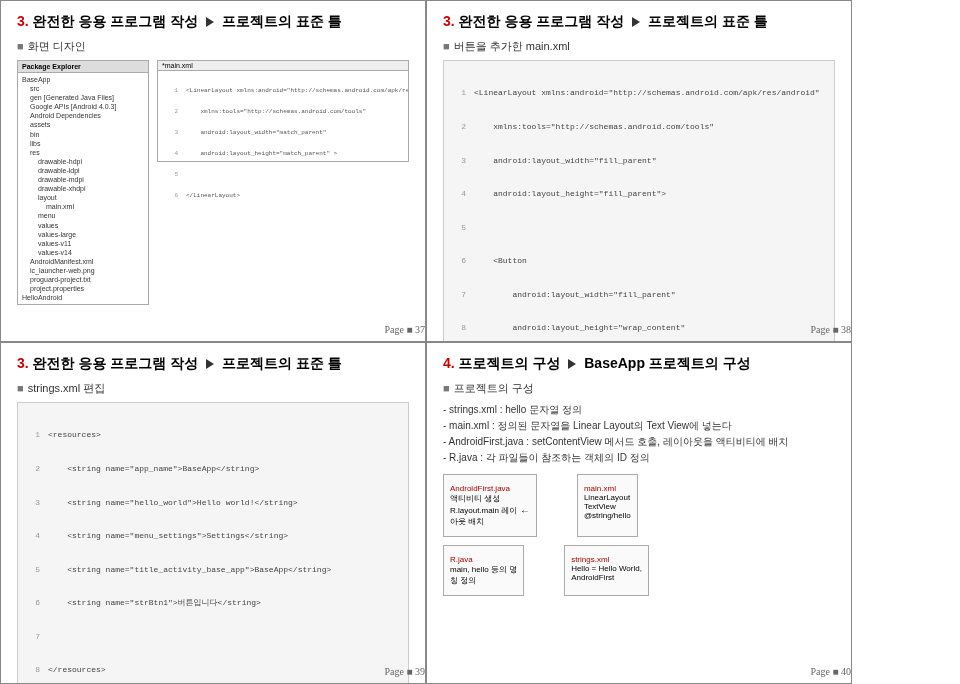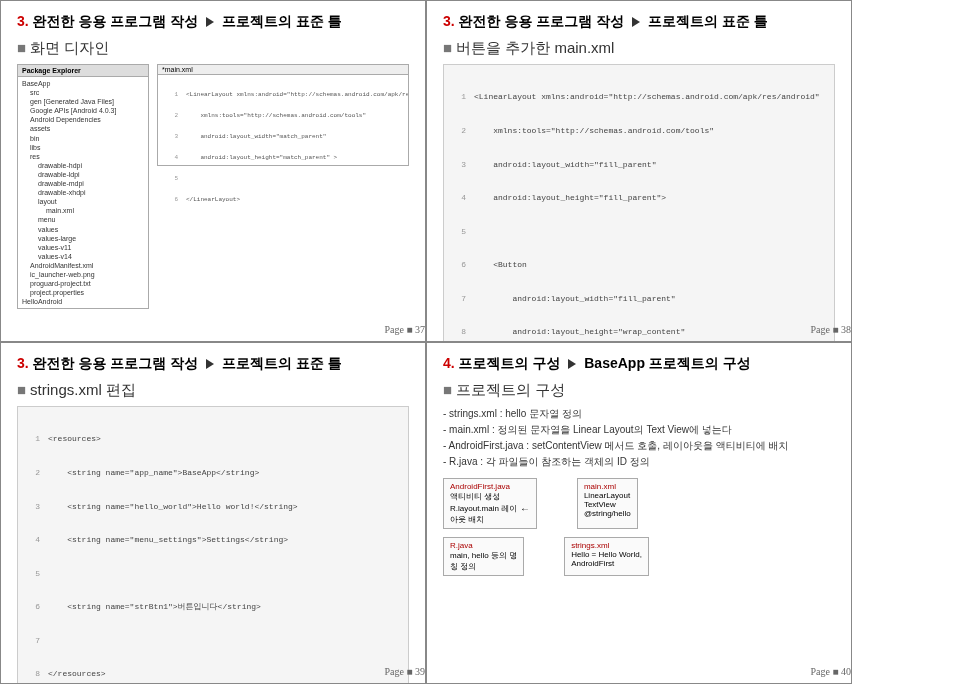--- a/index.html
+++ b/index.html
@@ -38,21 +38,21 @@
     display: inline-block;
     width: 0;
     height: 0;
     border-left: 8px solid #333;
     border-top: 5px solid transparent;
     border-bottom: 5px solid transparent;
     margin: 0 4px;
     vertical-align: middle;
   }
   .subtitle {
-    font-size: 15px;
+    font-size: 11px;
     color: #333;
     margin-bottom: 6px;
   }
   .subtitle::before {
     content: "■";
     color: #777;
     margin-right: 4px;
   }
   .codebox {
     background: #f5f5f5;
@@ -139,21 +139,21 @@
     content: "- ";
   }
   .diagram {
     display: flex;
     gap: 40px;
     margin-top: 8px;
     font-size: 8px;
   }
   .dbox {
     border: 1px solid #aaa;
-    padding: 3px 6px;
+    padding: 9px 6px;
     background: #fafafa;
     position: relative;
   }
   .arrow-back {
     font-size: 10px;
   }
 </style>
 </head>
 <body>
 
@@ -246,21 +246,21 @@
       <span>완전한 응용 프로그램 작성</span>
       <span class="triangle"></span>
       <span>프로젝트의 표준 틀</span>
     </div>
     <div class="subtitle">strings.xml 편집</div>
     <div class="codebox">
       <div class="codeline"><span class="ln">1</span><span>&lt;resources&gt;</span></div>
       <div class="codeline"><span class="ln">2</span><span>    &lt;string name="app_name"&gt;BaseApp&lt;/string&gt;</span></div>
       <div class="codeline"><span class="ln">3</span><span>    &lt;string name="hello_world"&gt;Hello world!&lt;/string&gt;</span></div>
       <div class="codeline"><span class="ln">4</span><span>    &lt;string name="menu_settings"&gt;Settings&lt;/string&gt;</span></div>
-      <div class="codeline"><span class="ln">5</span></div>
+      <div class="codeline"><span class="ln">5</span><span>    &lt;string name="title_activity_base_app"&gt;BaseApp&lt;/string&gt;</span></div>
       <div class="codeline"><span class="ln">6</span><span>    &lt;string name="strBtn1"&gt;버튼입니다&lt;/string&gt;</span></div>
       <div class="codeline"><span class="ln">7</span><span></span></div>
       <div class="codeline"><span class="ln">8</span><span>&lt;/resources&gt;</span></div>
     </div>
     <div class="page-num">Page ■ 39</div>
   </div>
 
   <div class="slide">
     <div class="title">
       <span class="red">4.</span>

